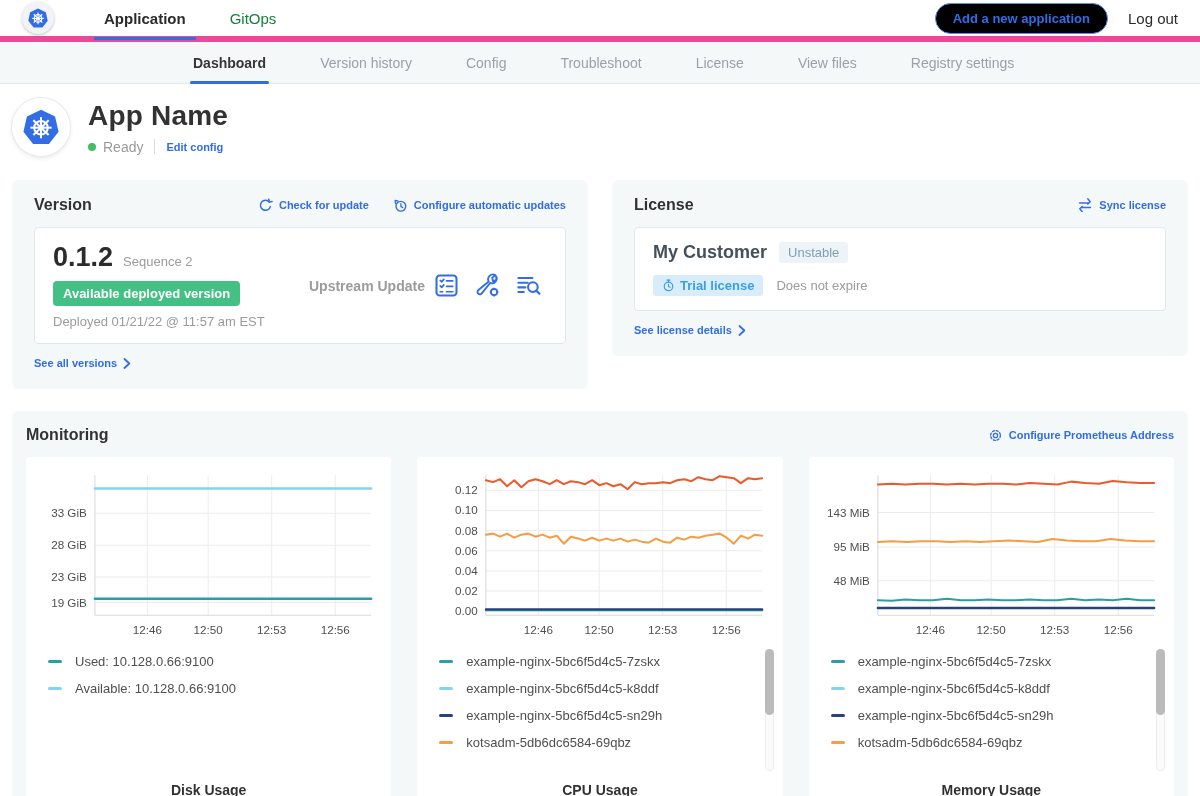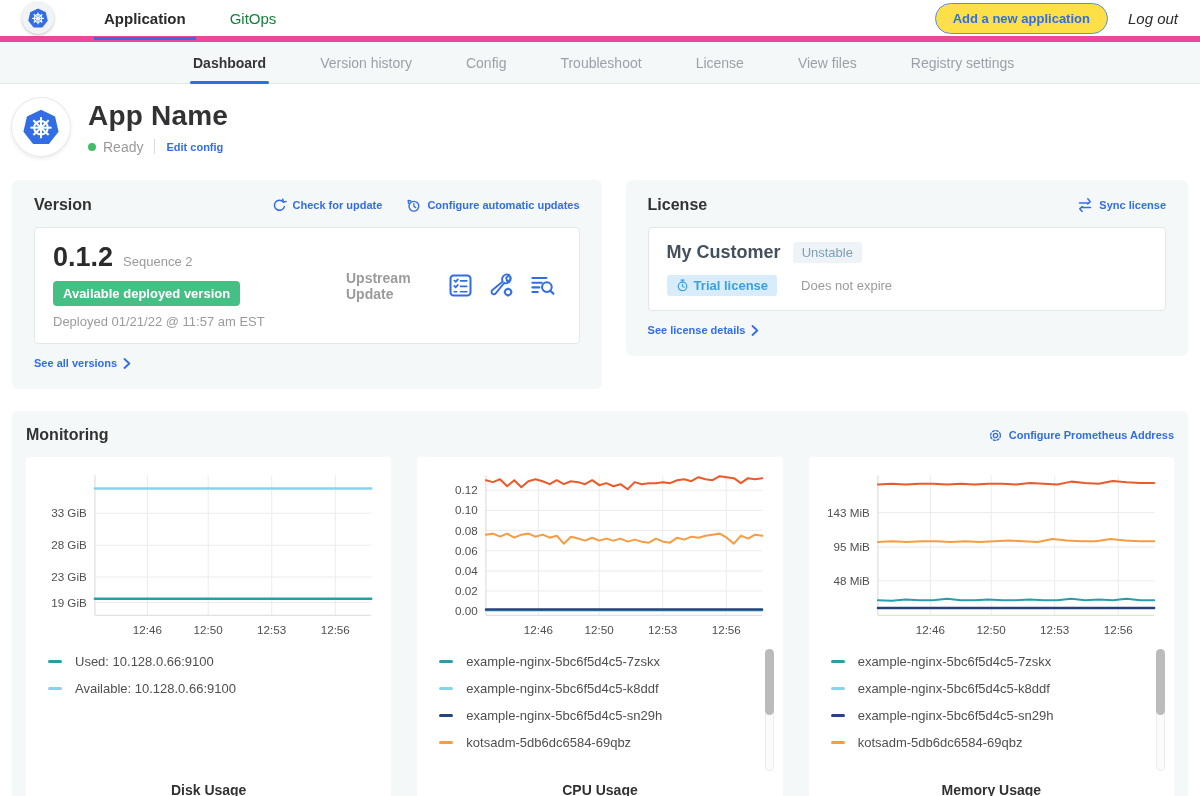--- a/index.html
+++ b/index.html
@@ -13,23 +13,23 @@
   .logo-badge { width:32px; height:32px; border-radius:50%; background:#f1f3f6;
     display:flex; align-items:center; justify-content:center;
     box-shadow:0 1px 3px rgba(0,0,0,.25); }
   .topnav-tabs { display:flex; margin-left:28px; height:42px; }
   .topnav-tab { padding:0 22px; display:flex; align-items:center; font-size:15px;
     color:#15803d; font-weight:500; position:relative; cursor:pointer; }
   .topnav-tab.active { color:#2b2b2b; font-weight:700; }
   .topnav-tab.active::after { content:""; position:absolute; left:12px; right:12px;
     bottom:-1px; height:3px; background:#326de6; }
   .topnav-spacer { flex:1; }
-  .add-app-btn { border:1px solid #5b8cee; color:#326de6; background:#fde047;
+  .add-app-btn { border:1px solid #5b8cee; color:#326de6; background:#000000;
     border-radius:16px; padding:7px 17px; font-weight:700; font-size:13px; cursor:pointer; }
-  .logout { margin-left:20px; font-size:15px; color:#2b2b2b; cursor:pointer; padding-right:6px;font-style:italic; }
+  .logout { margin-left:20px; font-size:15px; color:#2b2b2b; cursor:pointer; padding-right:6px; }
 
   
   .subnav { height:42px; background:#f5f8f9; border-bottom:1px solid #e4e8ea;
     display:flex; padding-left:166px; }
   .subnav-tab { padding:0 27px; font-size:14px; color:#9aa1a8; display:flex;
     align-items:center; position:relative; cursor:pointer; }
   .subnav-tab.active { color:#363636; font-weight:600; }
   .subnav-tab.active::after { content:""; position:absolute; left:24px; right:24px;
     bottom:-1px; height:3px; background:#326de6; border-radius:2px; }
 
@@ -49,38 +49,38 @@
 
   
   .cards-row { display:flex; gap:24px; padding:10px 12px 0 12px; align-items:flex-start; }
   .panel { background:#f5f8f9; border-radius:6px; padding:16px 22px 18px; flex:1; }
   .panel-header { display:flex; align-items:center; justify-content:space-between; margin-bottom:13px; }
   .panel-title { font-size:16px; font-weight:700; color:#323232;text-align:right; }
   .panel-links { display:flex; gap:24px; }
   .inner-card { background:#fff; border:1px solid #e3e7ea; border-radius:4px; padding:14px 18px; }
 
   
-  .version-flex { display:flex; align-items:center;gap:37px; }
+  .version-flex { display:flex; align-items:center; }
   .version-left { width:228px; }
   .version-line { display:flex; align-items:baseline; }
   .version-number { font-size:27px; font-weight:800; color:#2b2b2b; }
   .sequence { font-size:13px; color:#9b9b9b; margin-left:10px; }
   .deployed-badge { display:inline-block; background:#44c085; color:#fff; font-weight:700;
     font-size:13px; padding:5px 10px; border-radius:4px; margin:8px 0 8px; }
   .deployed-text { font-size:13px; color:#9b9b9b; }
   .release-type { flex:1; font-size:14px; font-weight:600; color:#9b9b9b; padding-left:28px; }
   .version-actions { display:flex; gap:16px; align-items:center; padding-right:6px; }
   .see-link { margin-top:13px; }
 
   
   .license-row1 { display:flex; align-items:center; }
   .customer-name { font-size:18px; font-weight:700; color:#44505c; }
   .channel-badge { margin-left:12px; background:#eef3f7; color:#7da0b5; font-size:13px;
     padding:3px 9px; border-radius:3px; }
-  .license-row2 { display:flex; align-items:center; margin-top:12px;gap:11px; }
+  .license-row2 { display:flex; align-items:center; margin-top:12px; }
   .trial-badge { background:#d9ecfb; color:#3b9fe0; font-weight:700; font-size:13px;
     padding:3px 9px; border-radius:3px; display:inline-flex; align-items:center; gap:5px; }
   .expiry-text { font-size:13px; color:#9b9b9b; margin-left:13px; }
 
   
   .monitoring { margin:22px 12px 20px; background:#f5f8f9; border-radius:6px; padding:15px 14px 16px; }
   .charts-row { display:flex; justify-content:space-between; gap:26px; margin-top:13px; }
   .chart-card { background:#fff; border-radius:4px; flex:1; padding:10px 10px 14px;
     position:relative; display:flex; flex-direction:column; min-height:344px; }
   .chart-plot svg { width:100%; font-family:"Liberation Sans", sans-serif; }

